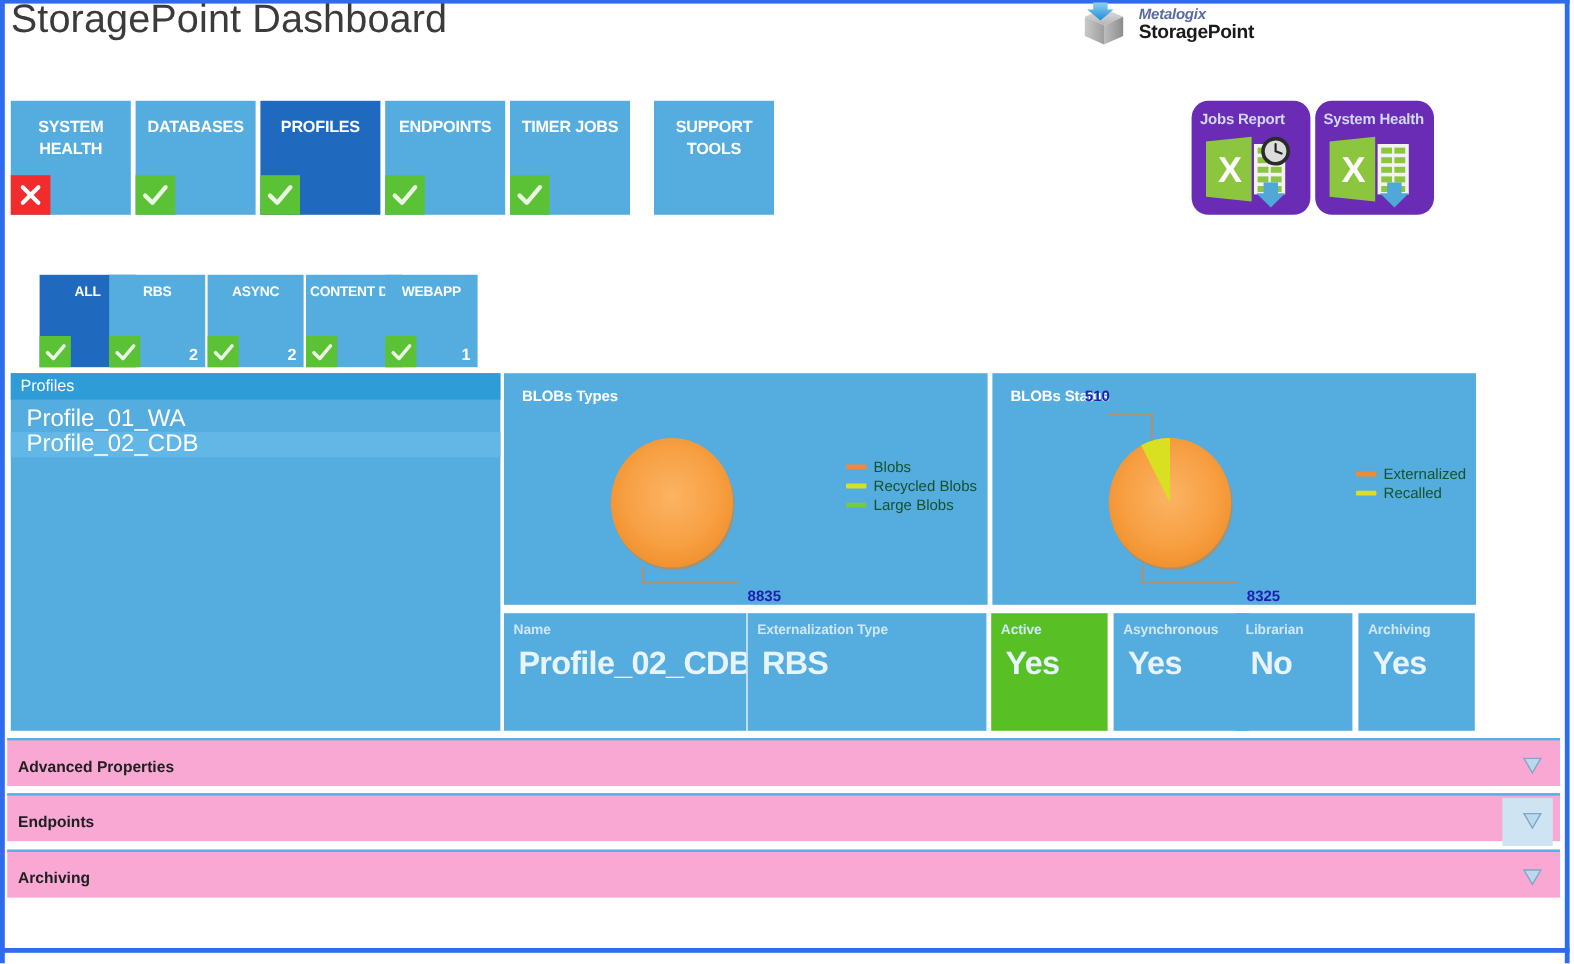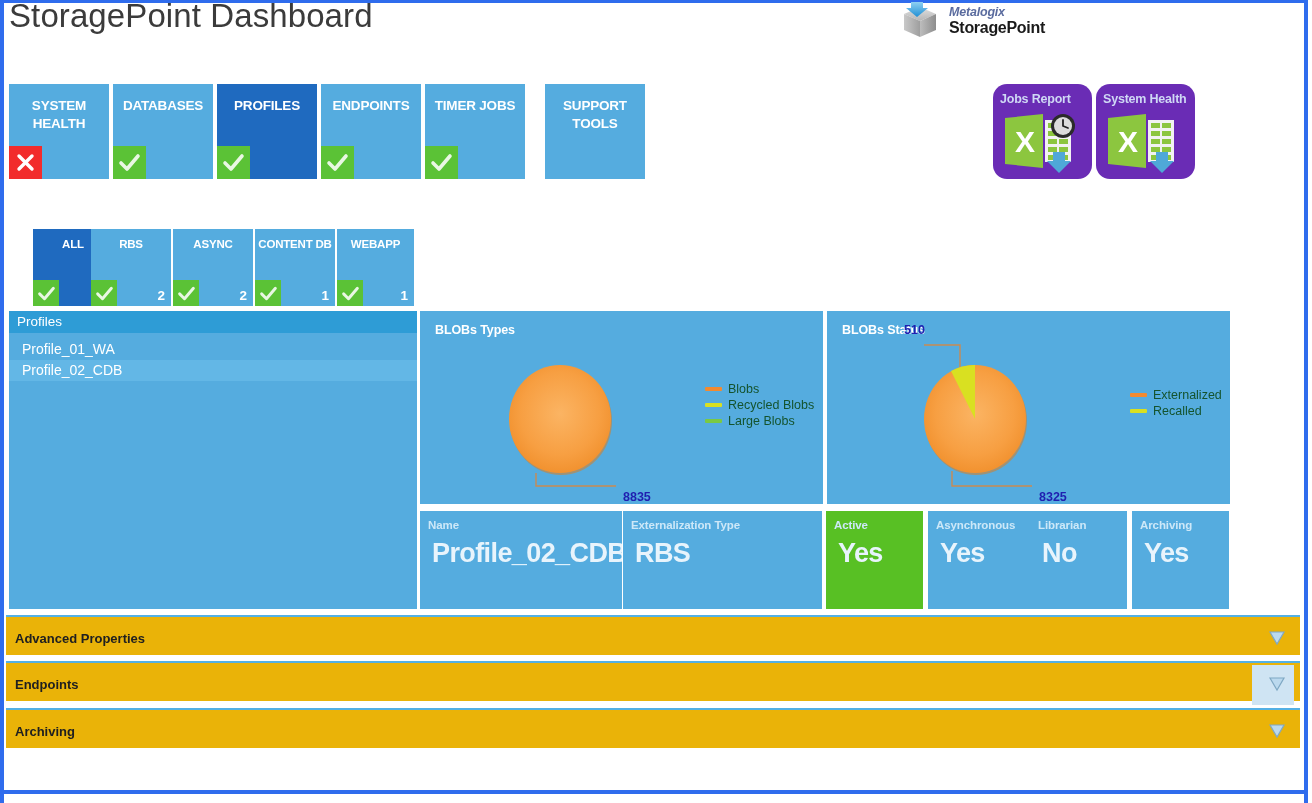--- a/index.html
+++ b/index.html
@@ -219,21 +219,21 @@
     position: absolute;
     left: 0;
     top: 28px;
     width: 408px;
   }
   .profile-item {
     height: 21px;
     line-height: 21px;
     padding-left: 13px;
     color: #ffffff;
-    font-size: 14px;
+    font-size: 20px;
     font-weight: 400;
     box-sizing: border-box;
   }
   .profile-item.active { background: #63b7e6; }
 
   
   .chart-panel {
     position: absolute;
     background: #55acdf;
     box-sizing: border-box;
@@ -307,21 +307,21 @@
     letter-spacing: -0.6px;
     white-space: nowrap;
   }
 
   
   .accordion {
     position: absolute;
     left: 6px;
     width: 1294px;
     height: 40px;
-    background: #eab308;
+    background: #f9a8d4;
     box-sizing: border-box;
     border-top: 2px solid #54b0e4;
   }
   .accordion-title {
     position: absolute;
     left: 9px;
     top: 14px;
     color: #202020;
     font-size: 13px;
     font-weight: bold;
@@ -529,21 +529,21 @@
     <div class="ftile" style="left:246px; top:0px; width:80px; height:77px;">
       <div class="ftile-label">CONTENT DB</div>
       <div class="ftile-badge">
         <svg width="19" height="17" viewBox="0 0 23 21">
           <path d="M3 11 L9 17 L20 4" stroke="#e9f7e3" stroke-width="3.6" stroke-linecap="round" stroke-linejoin="round" fill="none"></path>
         </svg>
       </div>
       <div class="ftile-count">1</div>
     </div>
 
-    <div class="ftile" style="left:328px; top:0px; width:77px; height:77px;">
+    <div class="ftile" style="left:312px; top:0px; width:77px; height:77px;">
       <div class="ftile-label">WEBAPP</div>
       <div class="ftile-badge">
         <svg width="19" height="17" viewBox="0 0 23 21">
           <path d="M3 11 L9 17 L20 4" stroke="#e9f7e3" stroke-width="3.6" stroke-linecap="round" stroke-linejoin="round" fill="none"></path>
         </svg>
       </div>
       <div class="ftile-count">1</div>
     </div>
   </div>
 

